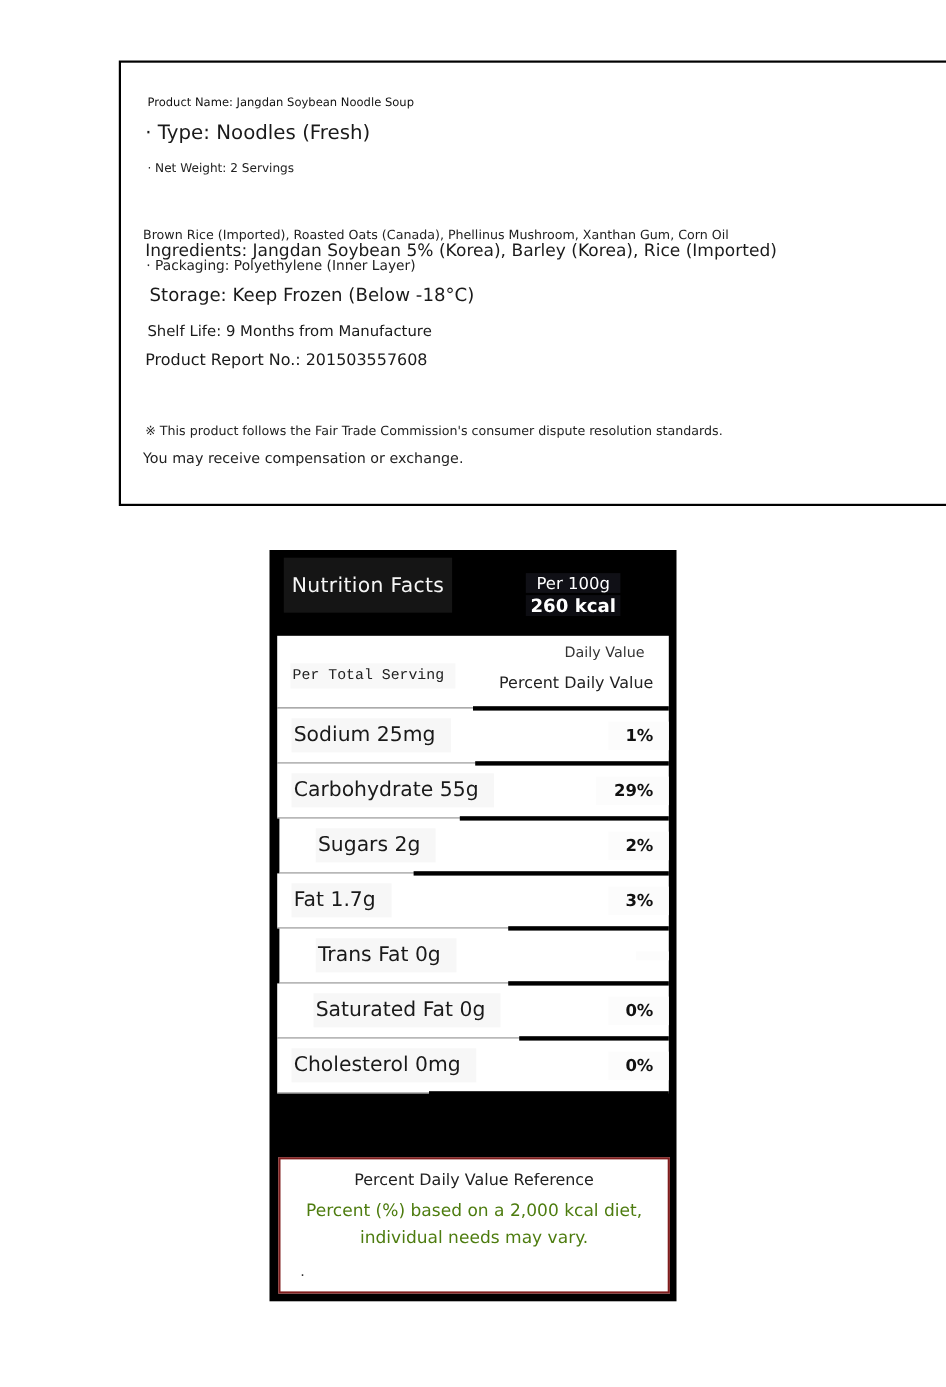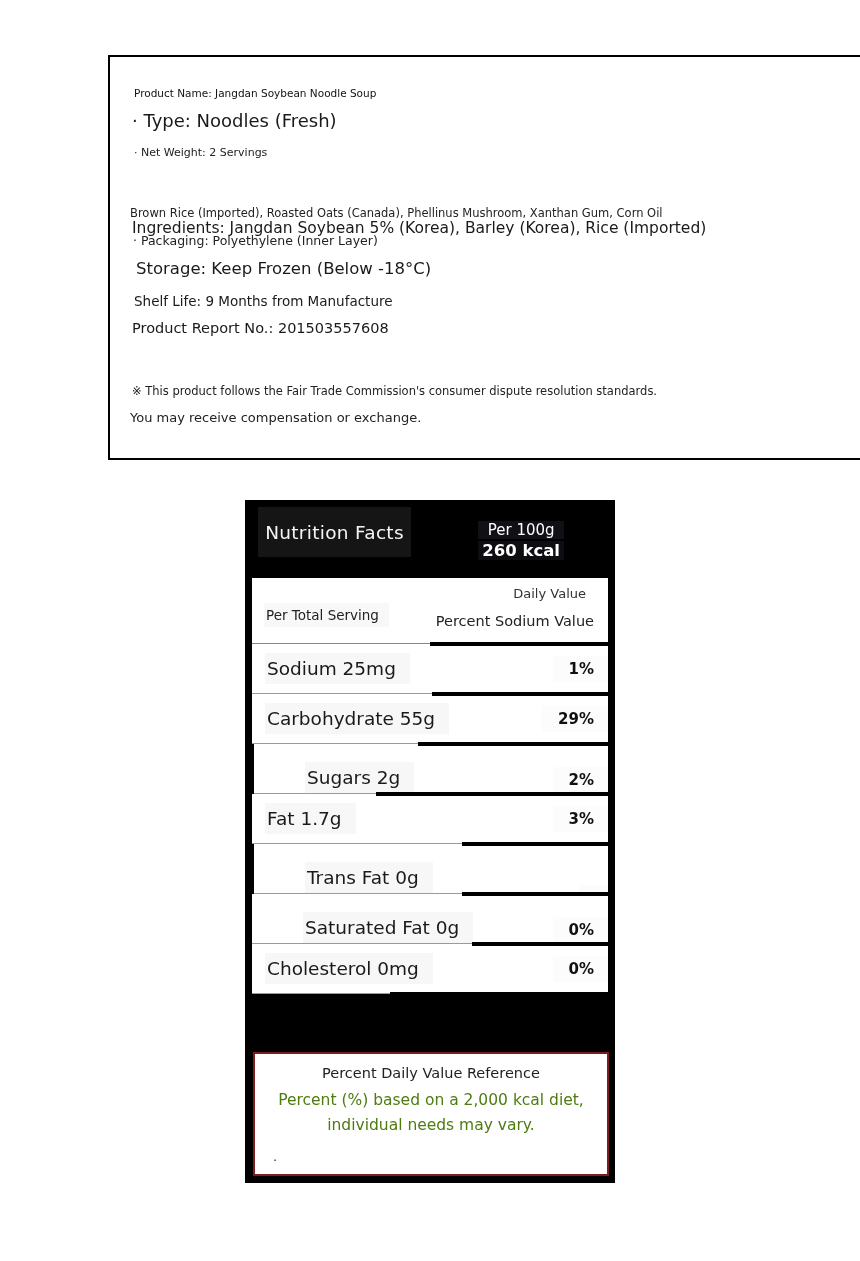--- a/index.html
+++ b/index.html
@@ -46,36 +46,36 @@
   .calories  { font-size:16.5px; color:#ffffff; font-weight:bold; background:#0d0d12; padding:0 4px; margin-top:2px; }
 
   .nutri-table { position:absolute; left:7px; top:78px; width:356px; }
 
   .head-row {
     position:relative; height:66px; background:#ffffff;
     border-bottom:1px solid #888;
   }
   .head-row .left-h {
     position:absolute; left:12px; top:25px; font-size:13.5px; color:#222;
-    background:#f8f8f8; padding:4px 10px 4px 2px;
+    background:#f8f8f8; padding:4px 10px 4px 2px;font-family:Liberation Mono, monospace;
   }
   .head-row .dv  { position:absolute; right:22px; top:8px;  font-size:13px;   color:#333; }
   .head-row .pdv { position:absolute; right:14px; top:35px; font-size:14.5px; color:#222; }
   .head-row::after {
     content:""; position:absolute; right:0; bottom:-3px; height:4px; width:178px;
     background:#000; z-index:2;
   }
 
   .n-row {
     position:relative; height:50px; background:#ffffff;
     display:flex; align-items:center;
     border-bottom:1px solid #9a9a9a;
     padding-left:13px;
   }
-  .n-row.indent { padding-left:51px;align-items:flex-end; }
+  .n-row.indent { padding-left:33px; }
   .n-row .label {
     font-size:18.5px; color:#1a1a1a; background:#f7f7f7;
     padding:5px 14px 5px 2px; white-space:nowrap;
   }
   .n-row .pct {
     margin-left:auto; padding:4px 14px 4px 16px;
     font-size:15px; font-weight:bold; color:#111; background:#fcfcfc;
   }
   .n-row::after {
     content:""; position:absolute; right:0; bottom:-3px; height:4px;
@@ -128,21 +128,21 @@
       <div class="header-right">
         <div class="per-basis">Per 100g</div>
         <div class="calories">260 kcal</div>
       </div>
     </div>
 
     <div class="nutri-table">
       <div class="head-row">
         <span class="left-h">Per Total Serving</span>
         <span class="dv">Daily Value</span>
-        <span class="pdv">Percent Sodium Value</span>
+        <span class="pdv">Percent Daily Value</span>
       </div>
 
       <div class="rows">
         <div class="n-row">
           <span class="label">Sodium 25mg</span>
           <span class="pct">1%</span>
         </div>
         <div class="n-row">
           <span class="label">Carbohydrate 55g</span>
           <span class="pct">29%</span>

